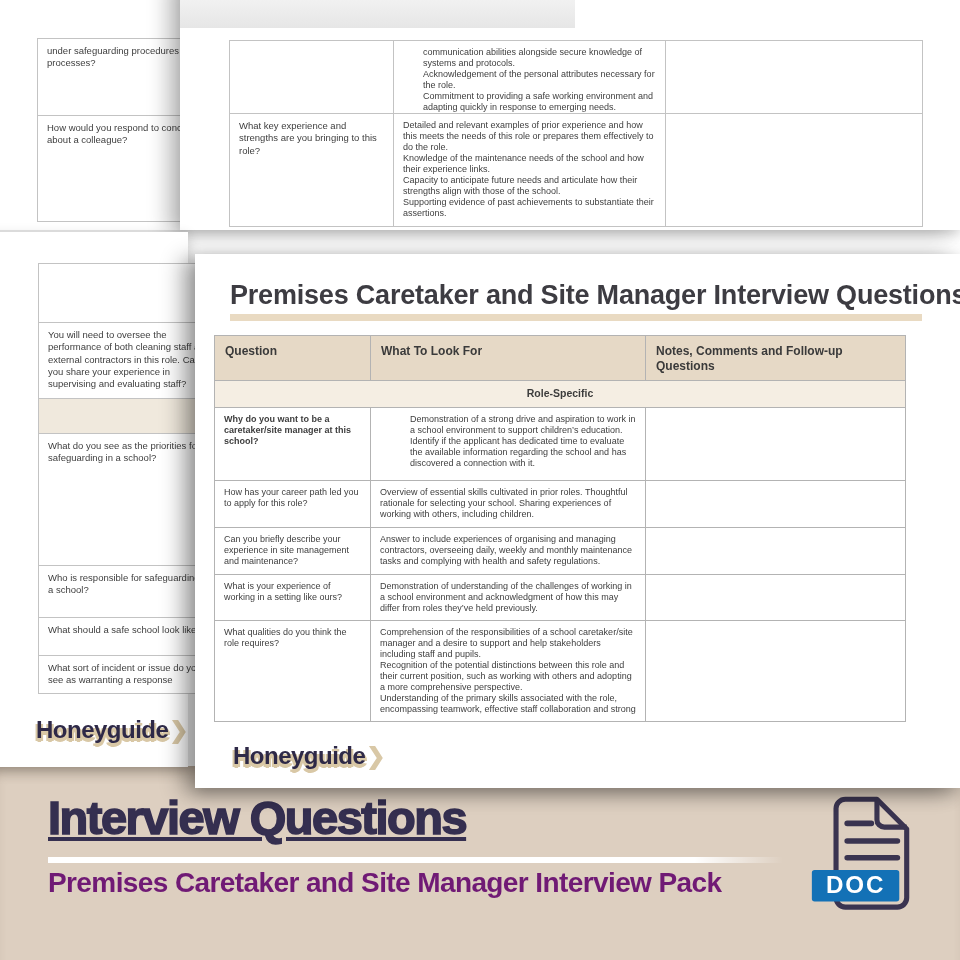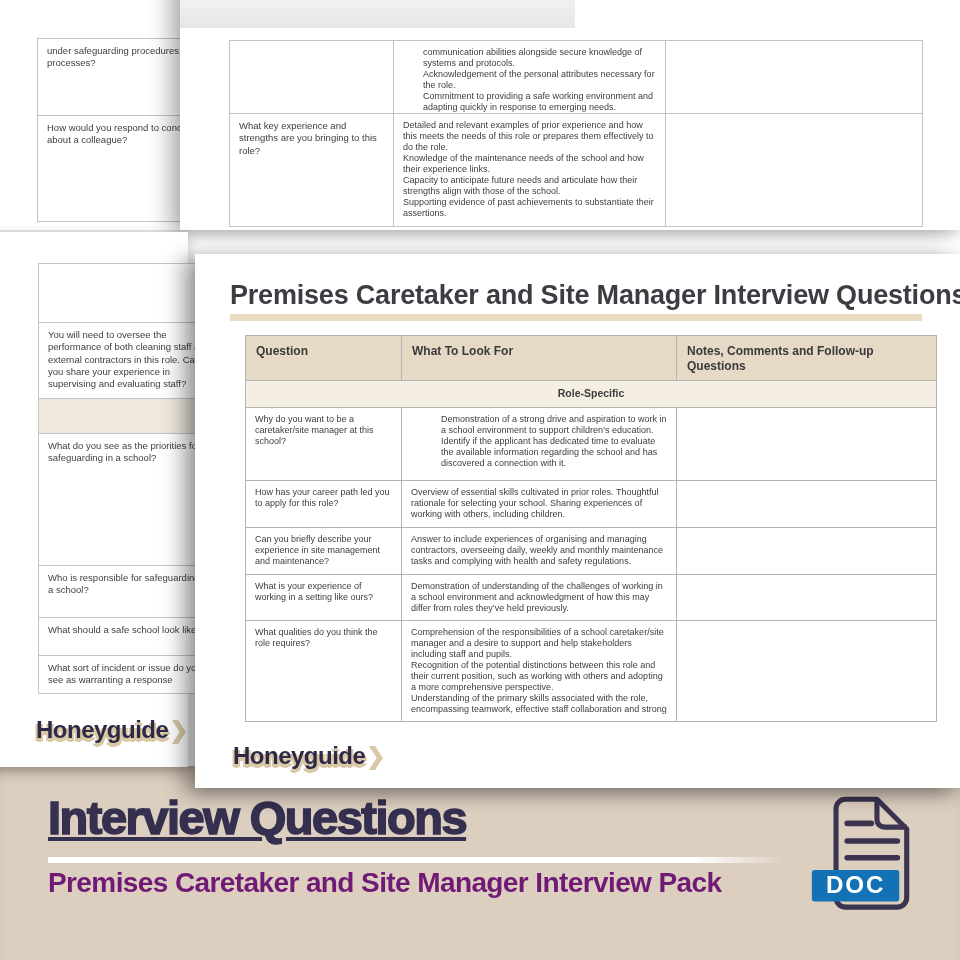--- a/index.html
+++ b/index.html
@@ -104,31 +104,31 @@
   </div>
   <div class="hg-logo" style="left:56px;top:484px;">
     <span class="hg-text">Honeyguide</span><span class="hg-chev">❯</span>
   </div>
 </div>
 
 <div class="page" style="left:195px;top:232px;width:765px;height:534px;z-index:5;box-shadow:-14px 4px 20px rgba(0,0,0,.3), 0 6px 16px rgba(0,0,0,.25);margin-top:22px;">
   <div class="main-title">Premises Caretaker and Site Manager Interview Questions</div>
   <div class="title-rule"></div>
 
-  <div class="doc-table dark" style="left:50px;top:81px;width:692px;">
+  <div class="doc-table dark" style="left:19px;top:81px;width:692px;">
     <div class="tr hdr-row" style="height:45px;">
       <div class="td hdr-cell" style="width:155px;">Question</div>
       <div class="td hdr-cell" style="width:275px;">What To Look For</div>
       <div class="td hdr-cell" style="width:262px;">Notes, Comments and Follow-up Questions</div>
     </div>
     <div class="tr section-row" style="height:27px;">
       <div class="section-cell">Role-Specific</div>
     </div>
     <div class="tr" style="height:73px;">
-      <div class="td atext" style="width:155px;">Why do you want to be a caretaker/site manager at this school?</div>
+      <div class="td atext" style="width:155px;font-weight:bold;">Why do you want to be a caretaker/site manager at this school?</div>
       <div class="td atext pre" style="width:275px;padding-left:39px;">Demonstration of a strong drive and aspiration to work in a school environment to support children’s education.
 Identify if the applicant has dedicated time to evaluate the available information regarding the school and has discovered a connection with it.</div>
       <div class="td" style="width:262px;"></div>
     </div>
     <div class="tr" style="height:47px;">
       <div class="td atext" style="width:155px;">How has your career path led you to apply for this role?</div>
       <div class="td atext pre" style="width:275px;">Overview of essential skills cultivated in prior roles. Thoughtful rationale for selecting your school. Sharing experiences of working with others, including children.</div>
       <div class="td" style="width:262px;"></div>
     </div>
     <div class="tr" style="height:47px;">

